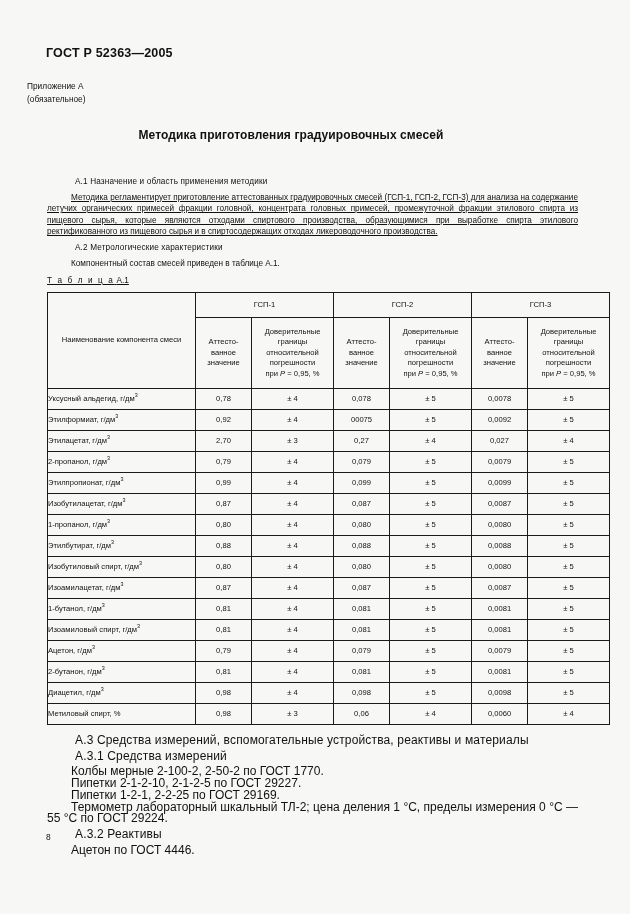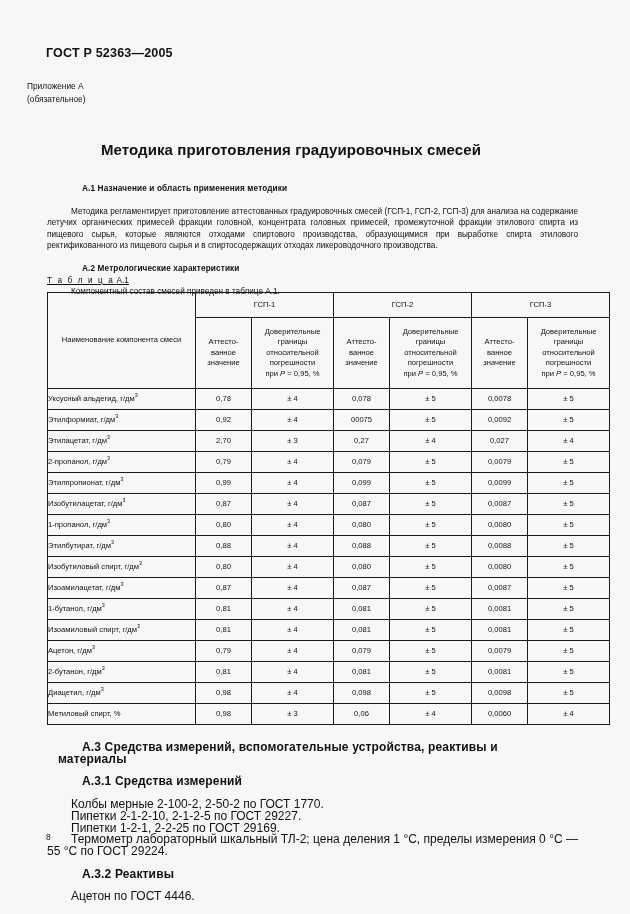--- a/index.html
+++ b/index.html
@@ -36,51 +36,52 @@
     width: 630px;
     text-align: left;
     font-size: 8.3px;
     font-weight: normal;
     line-height: 13px;
     padding-left: 27px;
   }
   .doc-title {
     position: absolute;
     left: 0;
-    top: 141px;
+    top: 128px;
     width: 582px;
     text-align: center;
-    font-size: 15px;
+    font-size: 12px;
     font-weight: bold;
     letter-spacing: 0.1px;
   }
   .body-area {
     position: absolute;
     left: 47px;
     top: 172px;
     width: 531px;
     font-size: 8.2px;
     line-height: 11.6px;
   }
   .h-sub {
-    font-weight: bold;
-    margin: 11px;
+    font-weight: normal;
+    margin: 4px;
     padding: 0;
     text-indent: 24px;
     letter-spacing: 0.15px;
   }
   .para {
     margin: 0;
     padding: 0;
     text-indent: 24px;
     text-align: justify;
   }
   .para.last-just {
     text-align: justify;
     text-align-last: left;
+    text-decoration: underline;
   }
 
   .table-label {
     position: absolute;
     left: 47px;
     top: 276px;
     font-size: 8.2px;
     letter-spacing: 1.6px;
     text-decoration: underline;
   }

